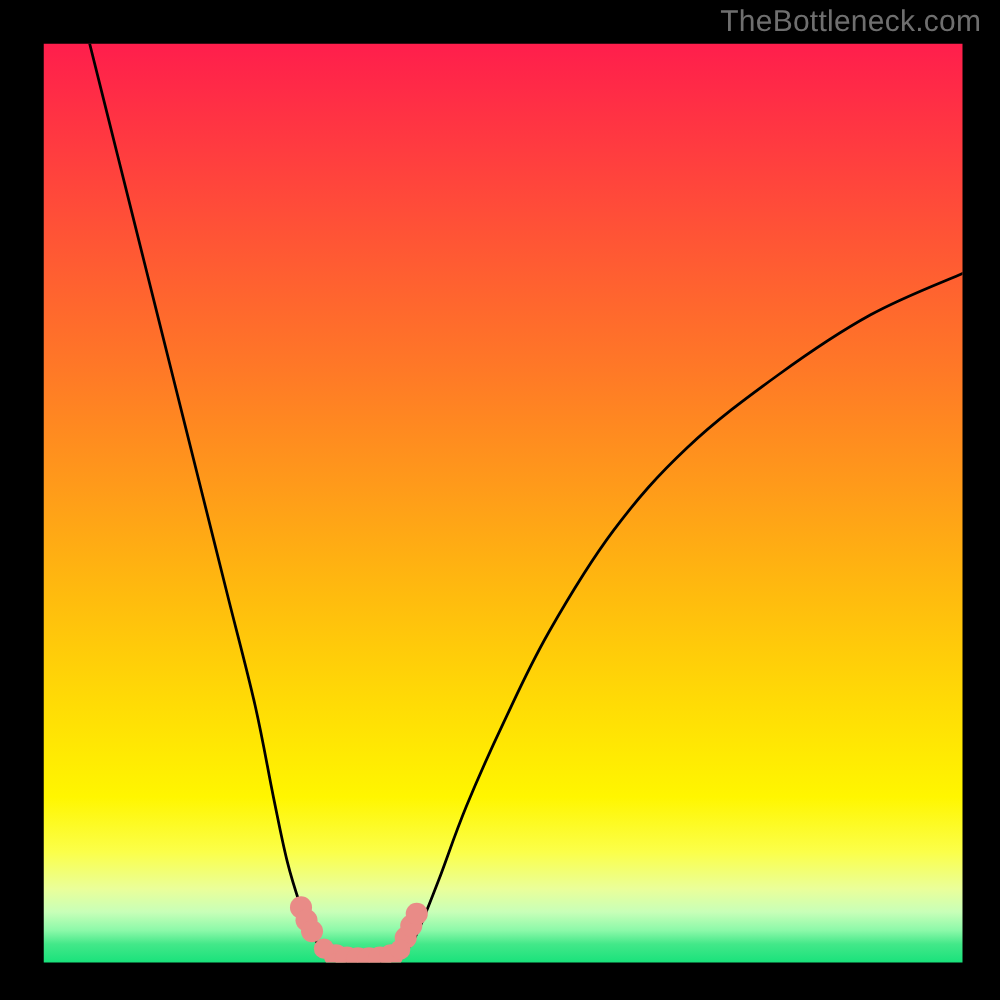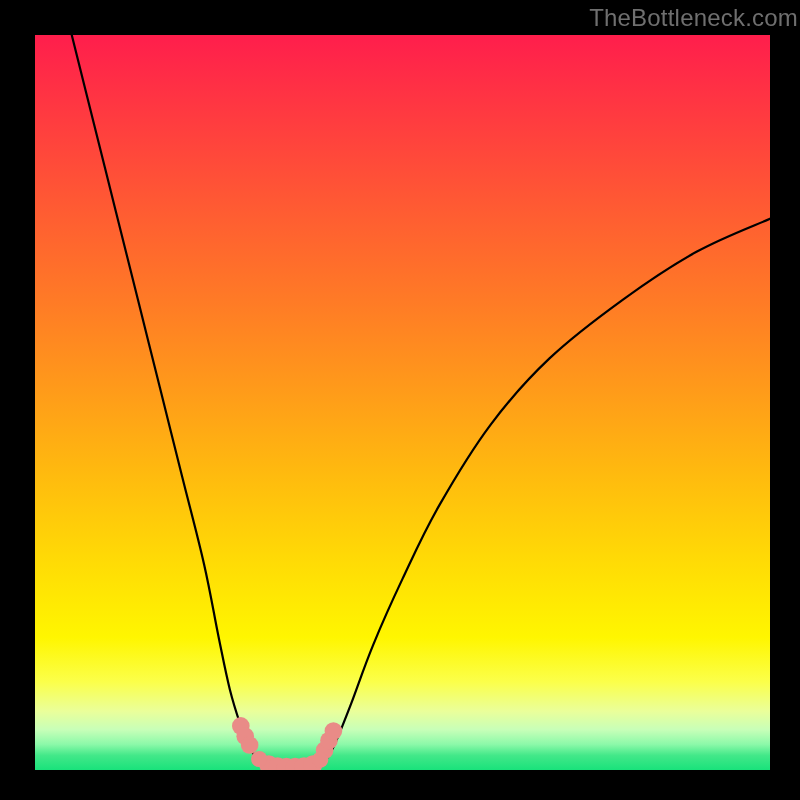--- a/index.html
+++ b/index.html
@@ -13,21 +13,21 @@
   }
   .outer {
     position: relative;
     width: 800px;
     height: 800px;
     background: #000;
   }
   .watermark {
     position: absolute;
     top: 4px;
-    right: 2px;
+    right: 15px;
     font-size: 24px;
     font-weight: 500;
     color: #6f6f6f;
     letter-spacing: 0.2px;
     z-index: 10;
     text-align: right;
   }
   .plot-area {
     position: absolute;
     left: 35px;

